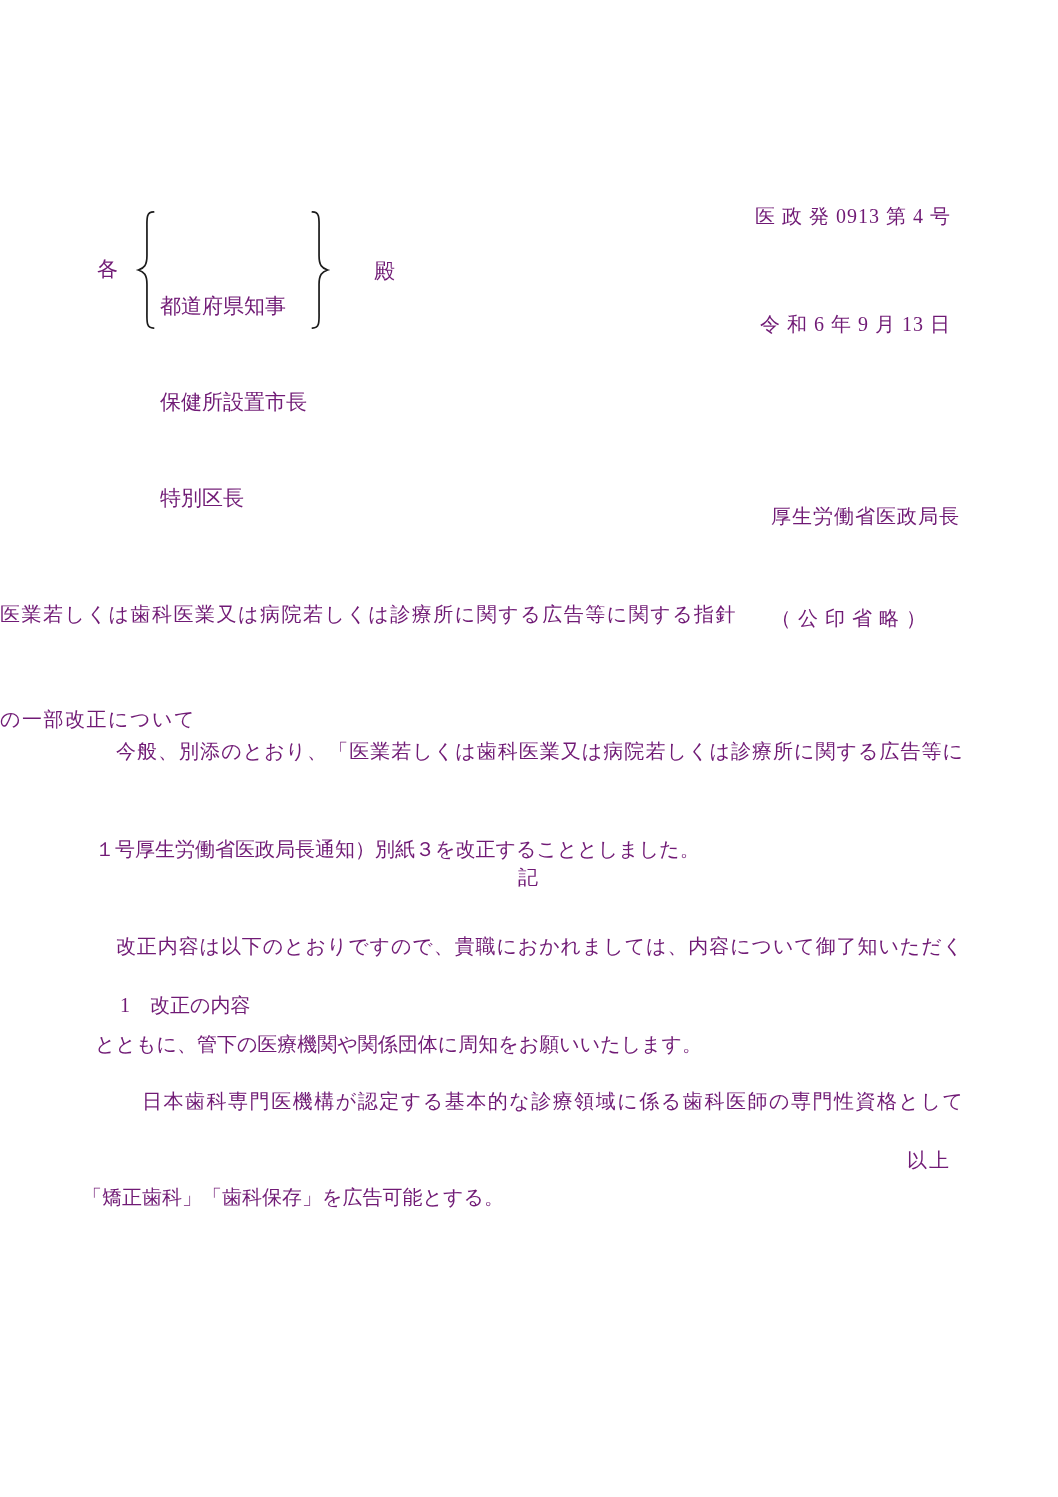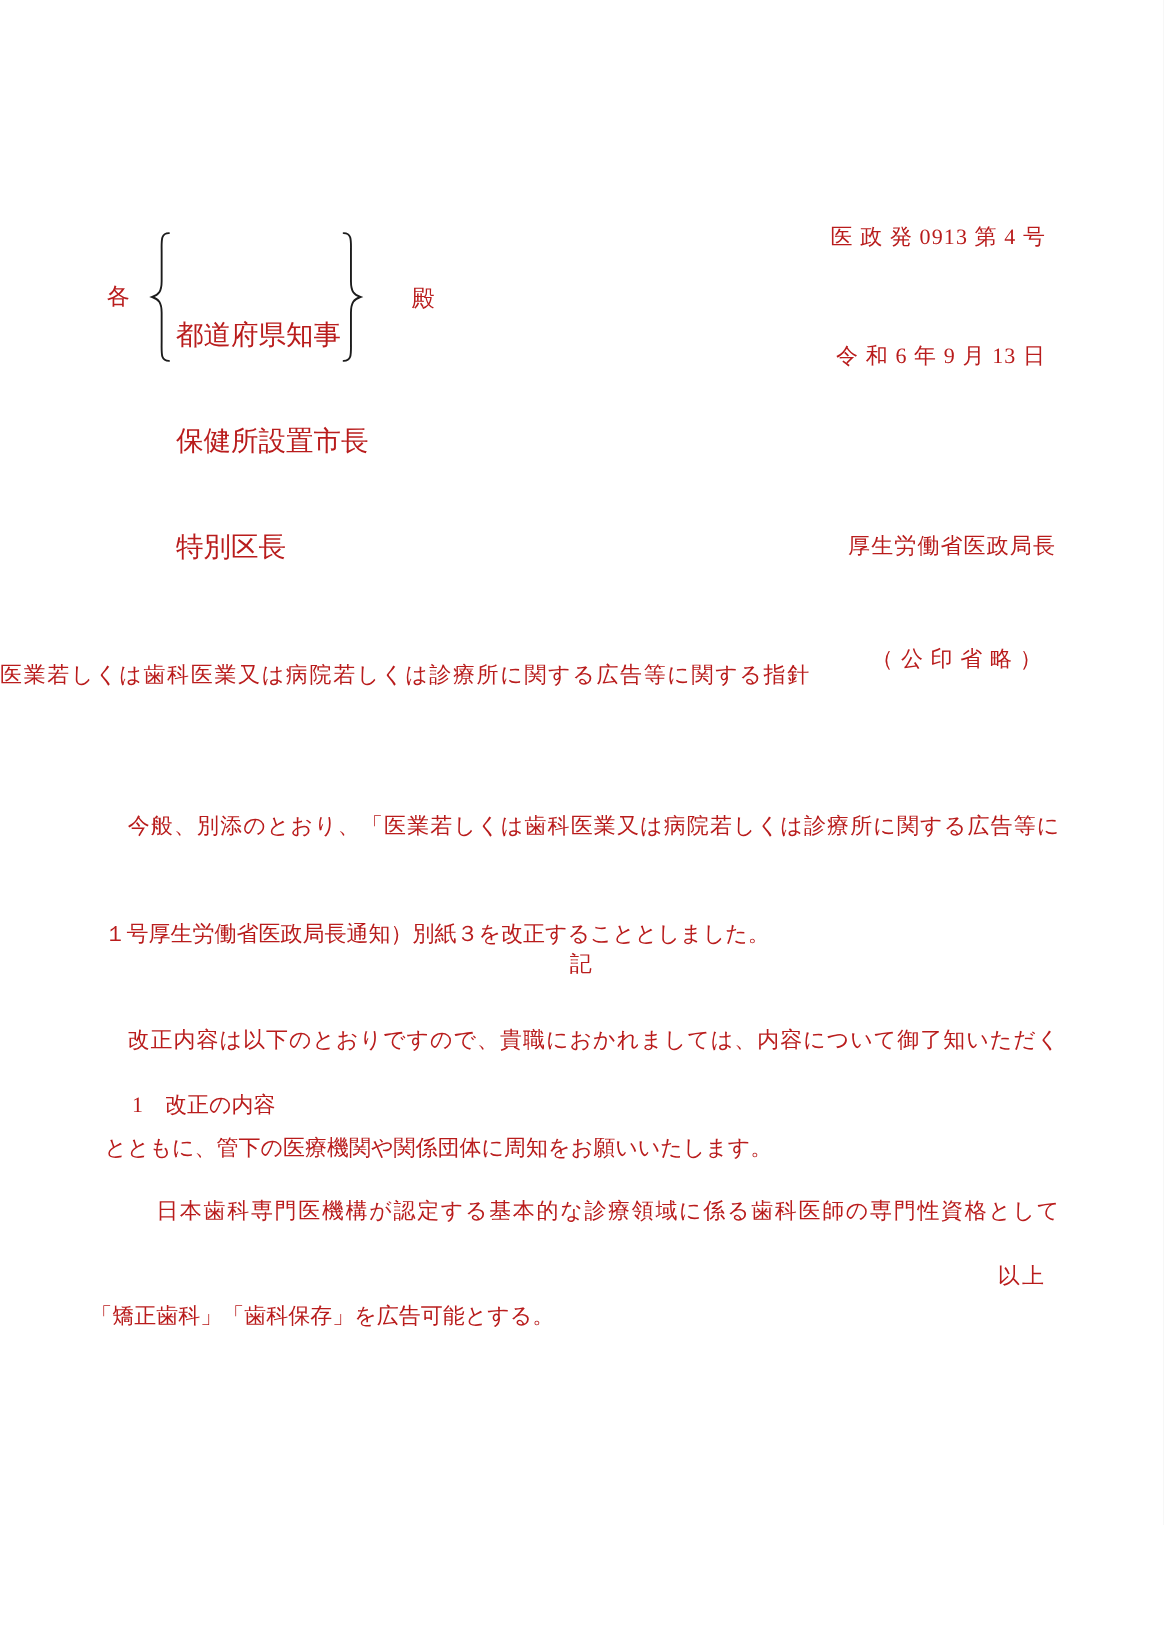--- a/index.html
+++ b/index.html
@@ -1,48 +1,47 @@
 <!DOCTYPE html>
 <html><head>
 <meta charset="utf-8">
 <style>
   html,body { margin:0; padding:0; background:#e8e8e8; }
   .page {
     position:relative;
     width:1058px; height:1497px;
     margin:0 auto;
     background:#ffffff;
-    color:#b91c1c;
+    color:#701a75;
     font-family:"Liberation Serif","DejaVu Serif",serif;
     font-size:20px;
     overflow:hidden;
   }
   .abs { position:absolute; }
 
   .doc-number {
     top:126px; right:107px;
     text-align:right;
     line-height:36px;
     letter-spacing:1px;
     white-space:pre;
   }
 
   .addressee { top:203px; left:97px; width:330px; height:134px; }
   .addressee .prefix { position:absolute; left:0; top:52px; font-size:21px; }
   .addressee .brace-l { position:absolute; left:38px; top:7px; }
   .addressee .brace-r { position:absolute; left:212px; top:7px; }
   .addressee .recipients {
     position:absolute; left:63px; top:23px;
-    line-height:32px; font-size:25px; white-space:pre;
+    line-height:32px; font-size:21px; white-space:pre;
   }
   .addressee .honorific { position:absolute; left:277px; top:54px; font-size:21px; }
 
   .sender {
-    top:412px; right:98px;
-    text-align:right;
+    top:431px; right:98px;
     line-height:34px;
     letter-spacing:1px;
     white-space:pre;
   }
   .sender .seal { margin-right:12px; }
 
   .doc-title {
     top:527px; left:0; right:0;
     line-height:35px;
     letter-spacing:1.5px;
@@ -100,20 +99,21 @@
     <span class="honorific">殿</span>
   </div>
 
   <div class="abs sender">
     <div>厚生労働省医政局長</div>
     <div class="seal">（ 公 印 省 略 ）</div>
   </div>
 
   <div class="abs doc-title">
     <div>医業若しくは歯科医業又は病院若しくは診療所に関する広告等に関する指針</div>
+    <div>の一部改正について</div>
   </div>
 
   <div class="abs para">
     <div class="jl">　今般、別添のとおり、「医業若しくは歯科医業又は病院若しくは診療所に関する広告等に</div>
     <div>１号厚生労働省医政局長通知）別紙３を改正することとしました。</div>
     <div class="jl">　改正内容は以下のとおりですので、貴職におかれましては、内容について御了知いただく</div>
     <div>とともに、管下の医療機関や関係団体に周知をお願いいたします。</div>
   </div>
 
   <div class="abs ki">記</div>

